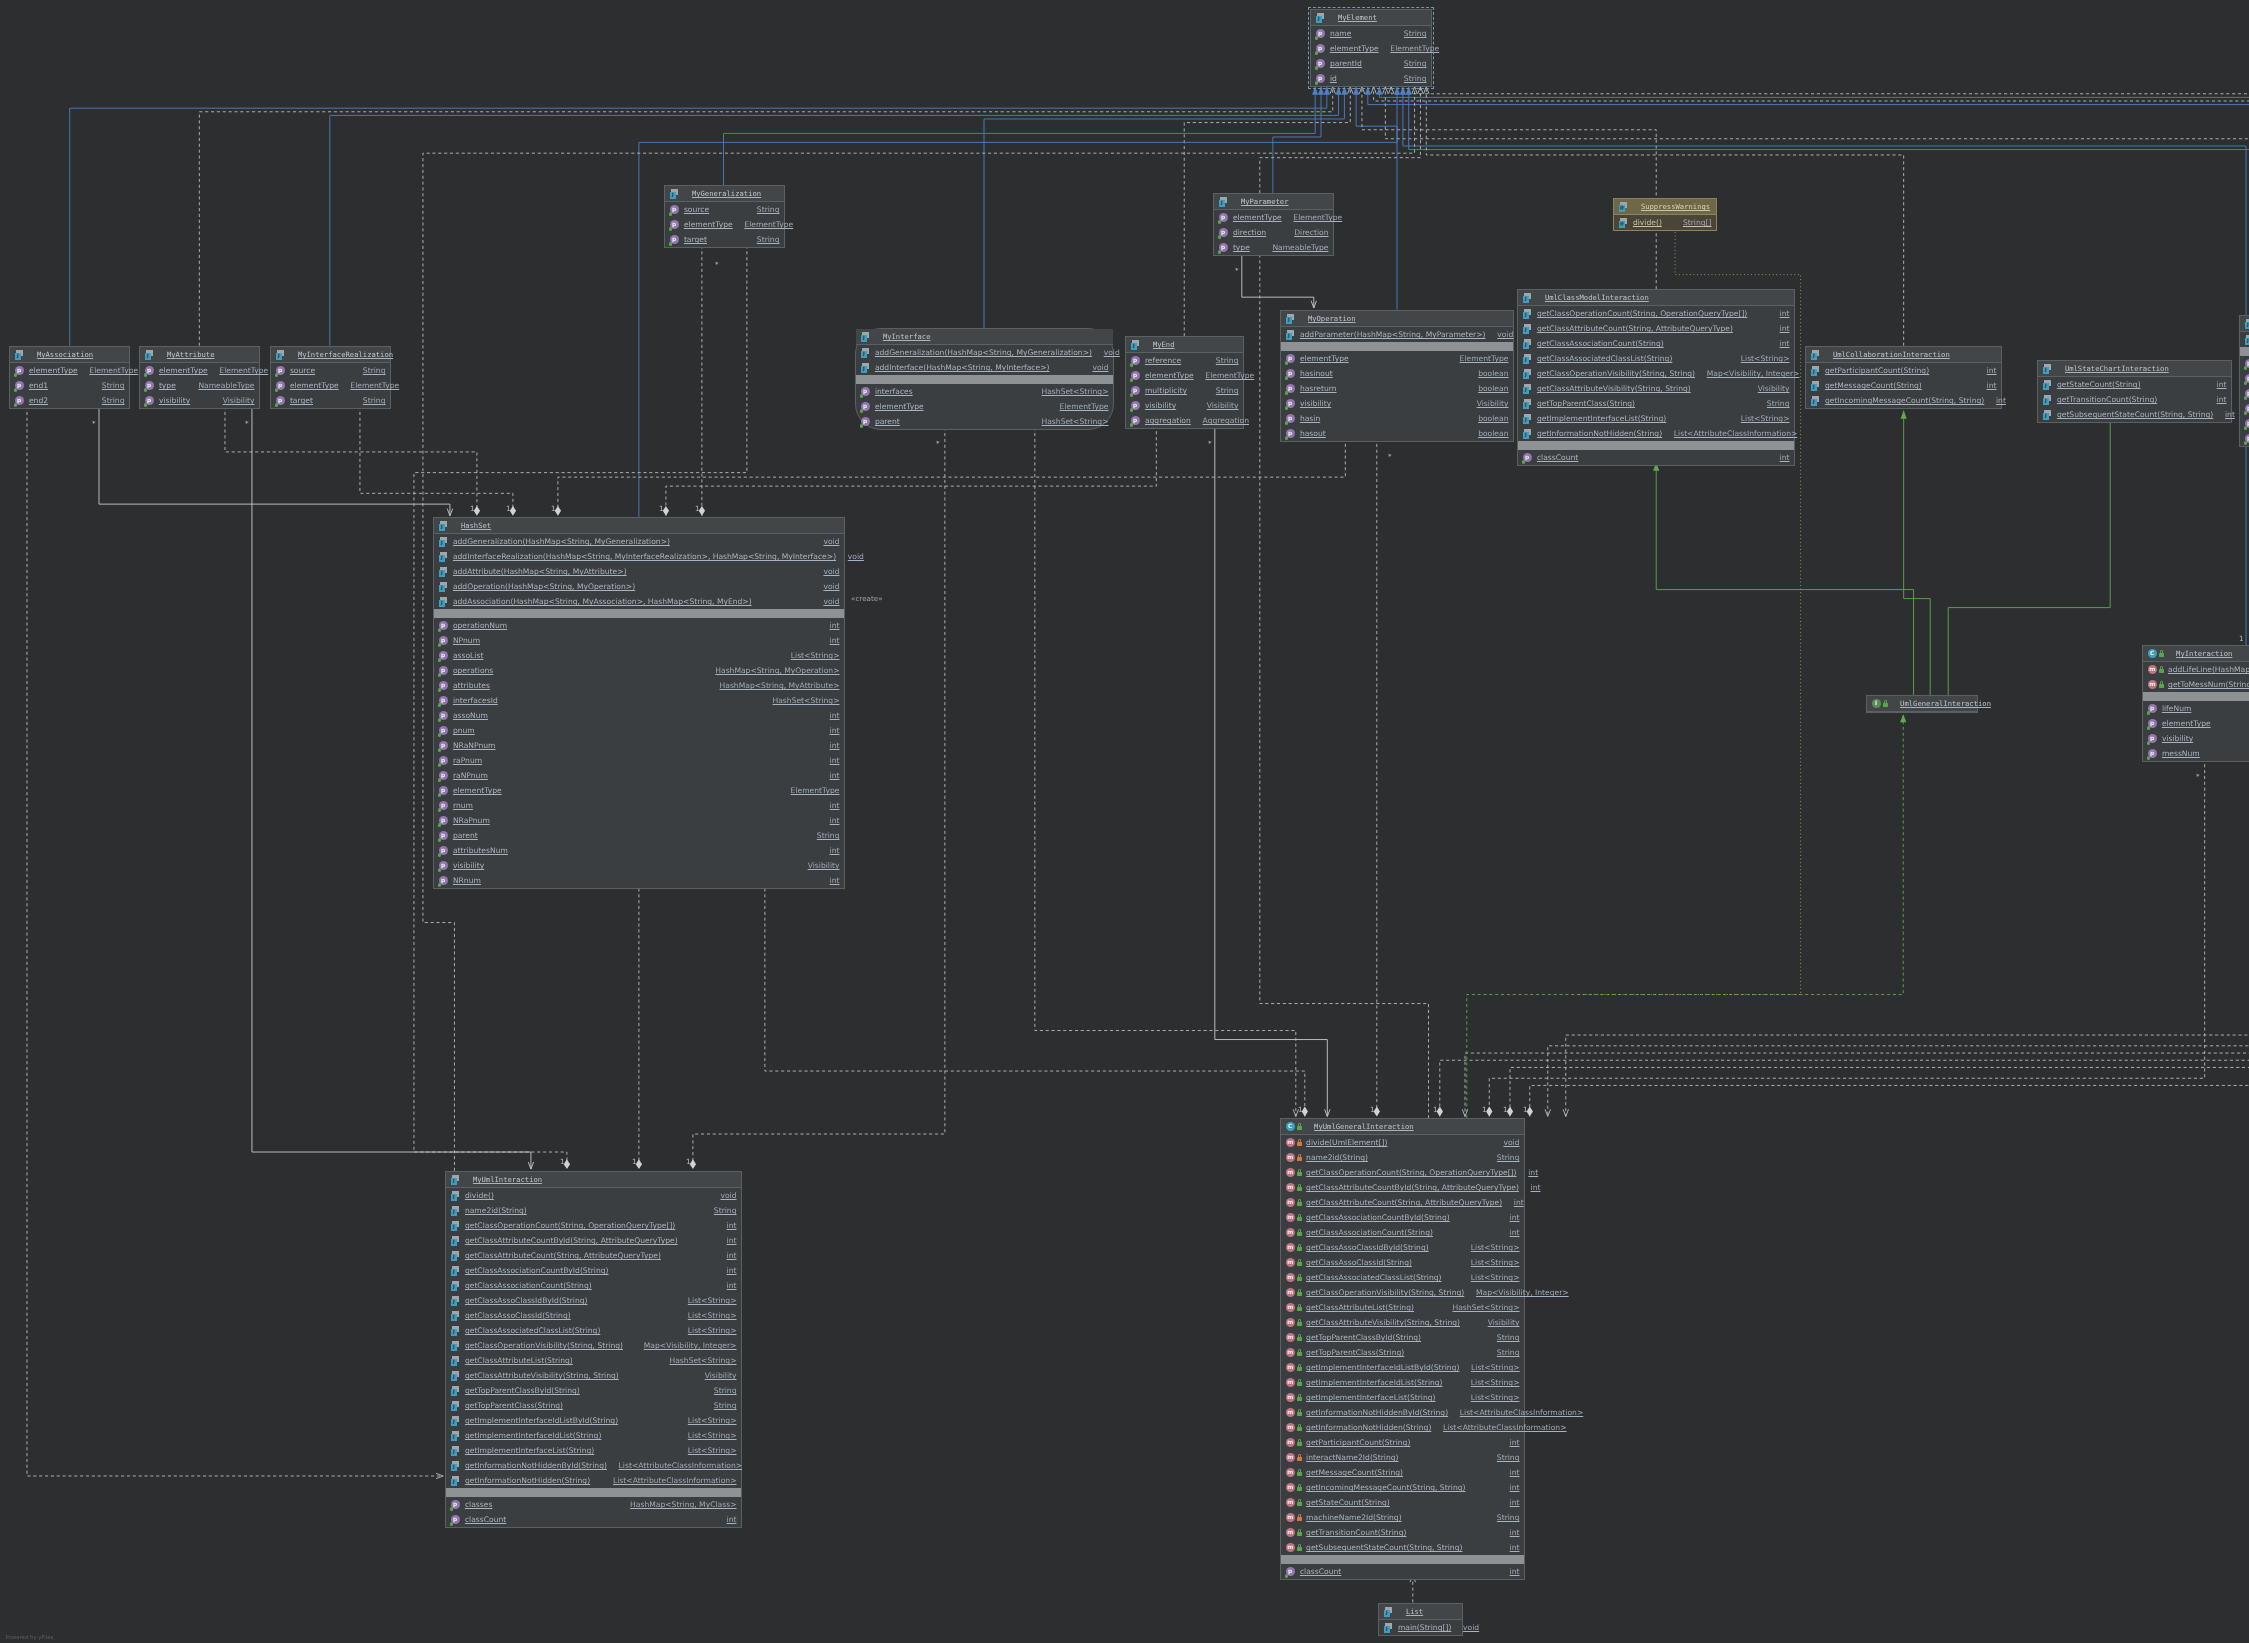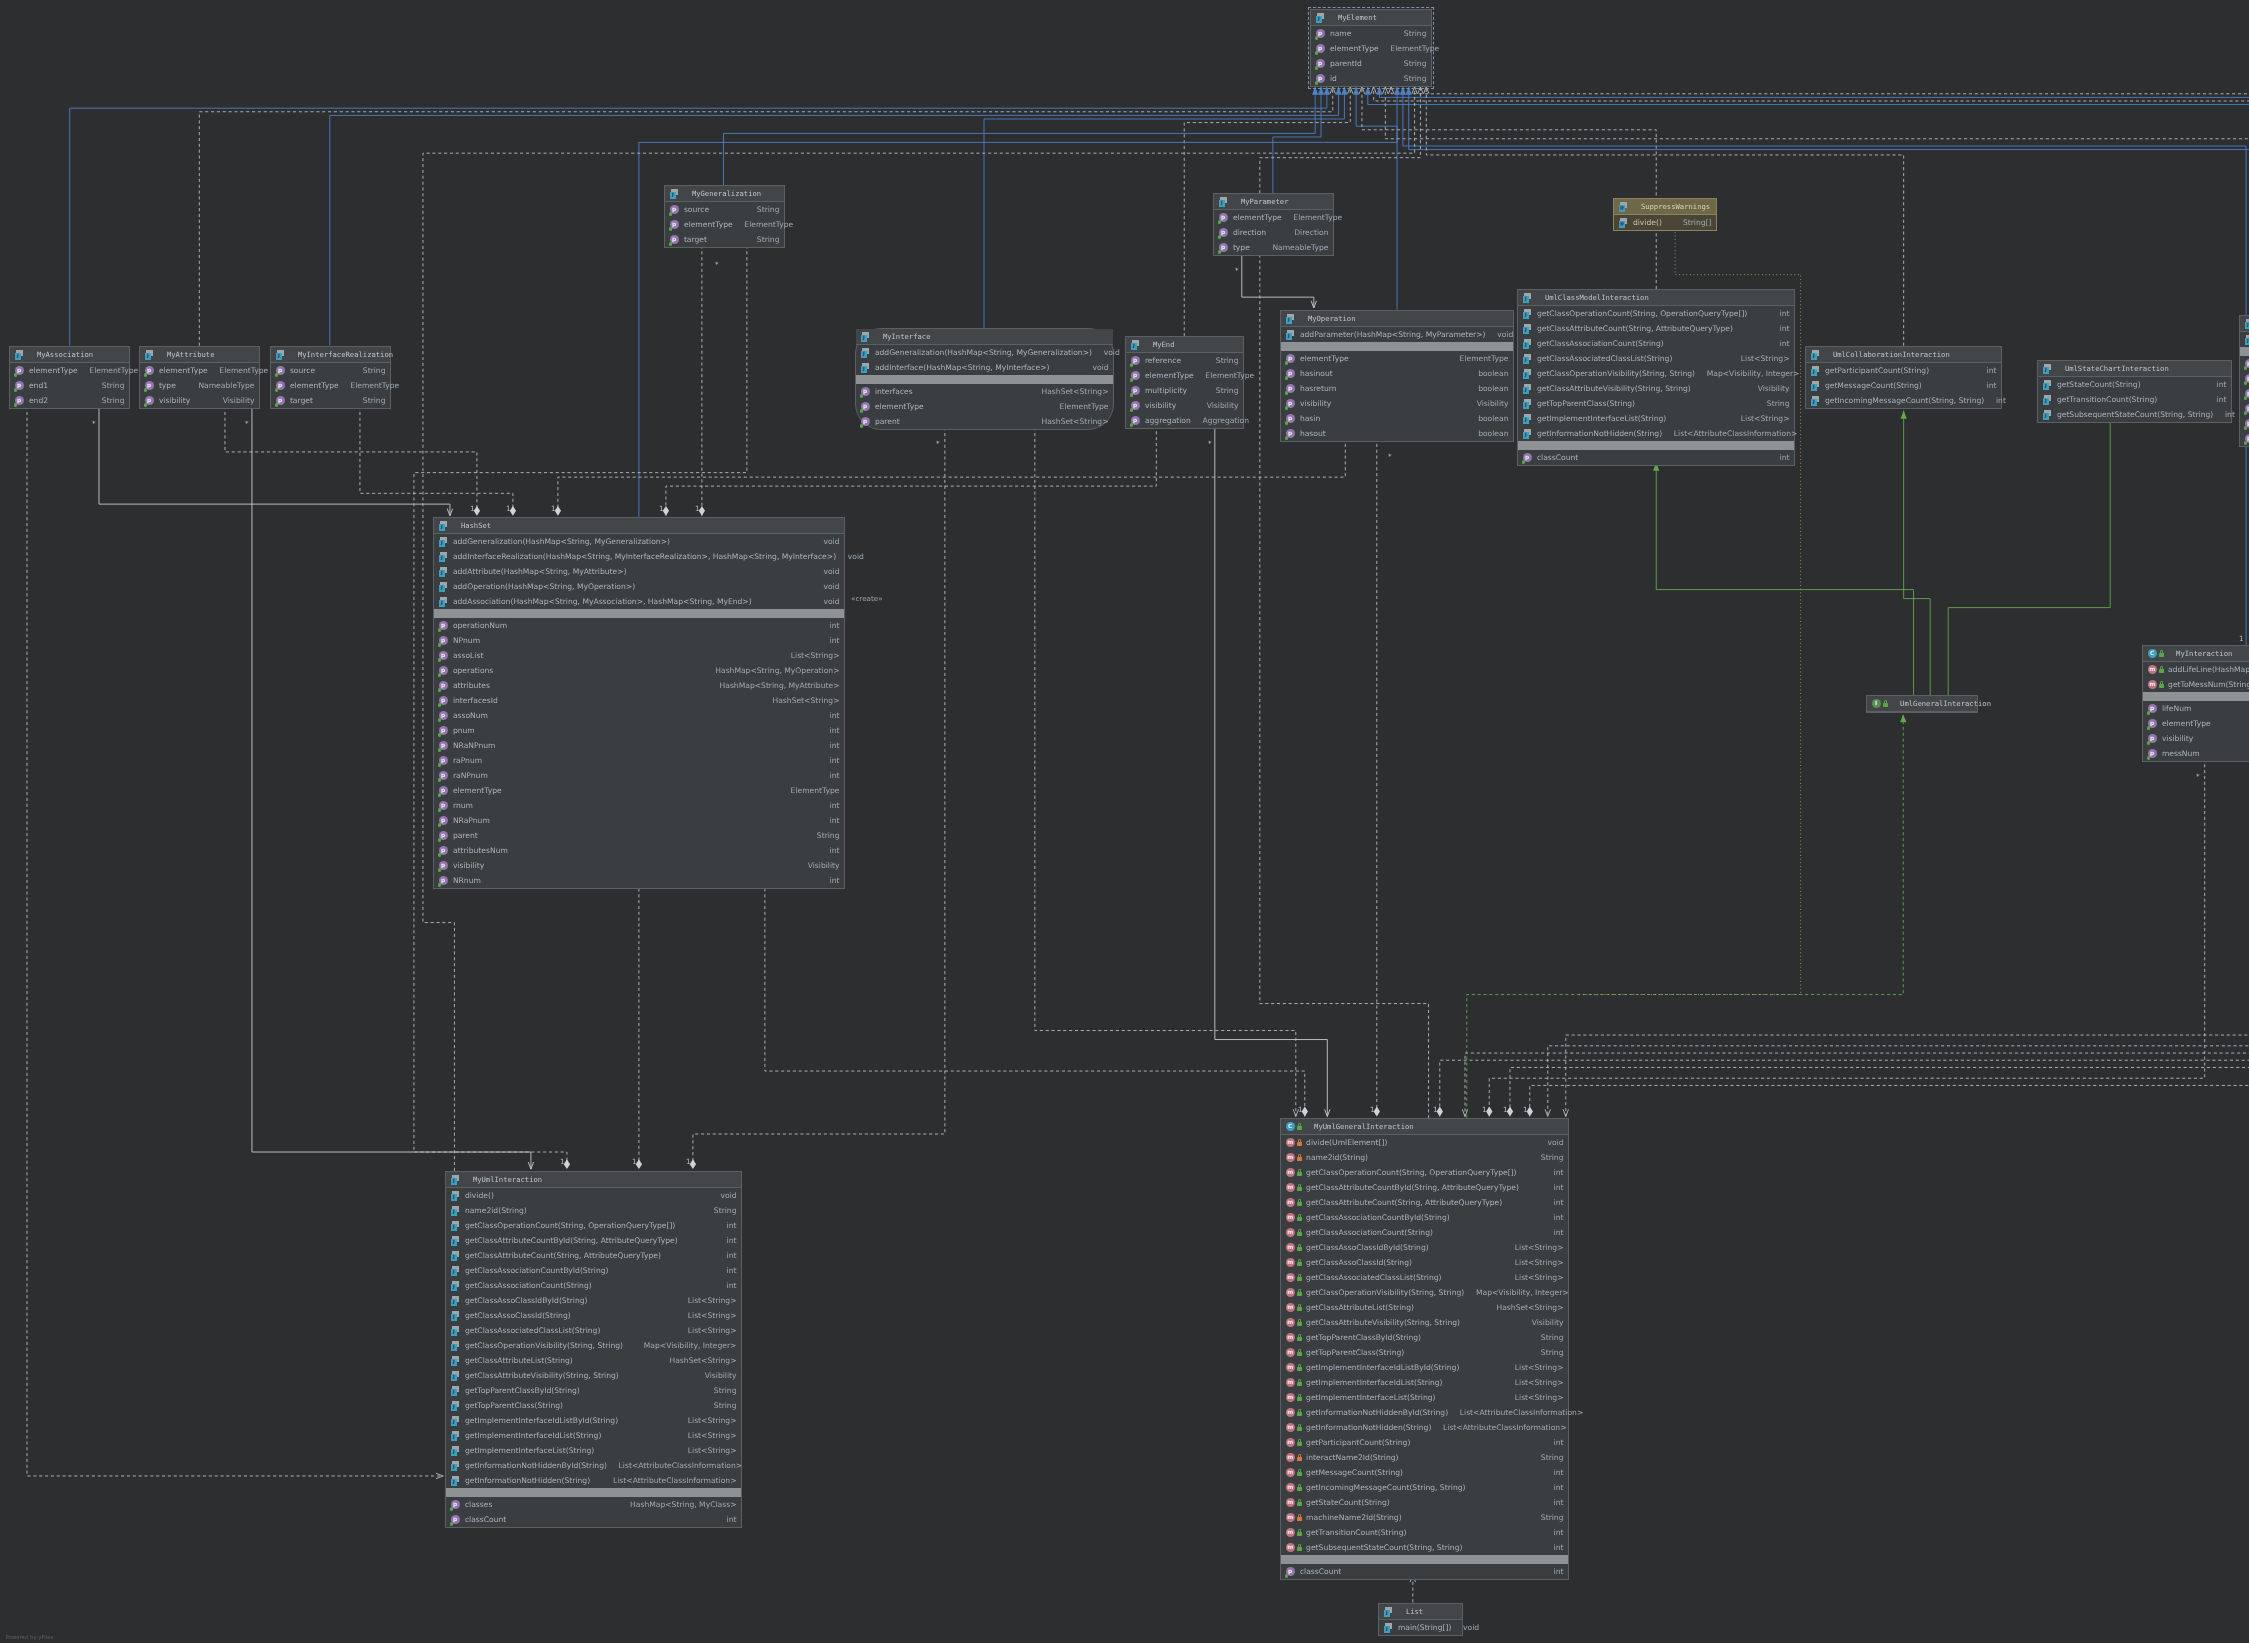--- a/index.html
+++ b/index.html
@@ -1,20 +1,20 @@
 <!DOCTYPE html>
 <html style="font-size:7.2px"><head>
 <meta charset="utf-8">
 <style>
   html,body{margin:0;padding:0;background:#2c2e30;}
   #canvas{position:relative;width:3060px;height:1644px;overflow:hidden;
           font-family:"DejaVu Sans",sans-serif;background:#2c2e30;}
   #edges{position:absolute;left:0;top:0;z-index:1;}
   .node{position:absolute;z-index:2;background:#3b3e41;border:0.9px solid #5b6063;
-        box-sizing:border-box;color:#a9b3bd;}
+        box-sizing:border-box;color:#a9b3bd;text-decoration:underline;}
   .node.sel{outline:0.9px dashed #7d96ad;outline-offset:1.8px;}
   .hdr{height:15.3px;display:flex;align-items:center;padding:0 4.5px;background:#434649;
        border-bottom:0.9px solid #5b6063;font-family:"DejaVu Sans Mono",monospace;
        font-size:7.2px;color:#bdc6cd;white-space:nowrap;}
   .hdr .ttl{margin-left:8px;}
   .row{height:15px;display:flex;align-items:center;padding:0 4.5px;font-size:7.6px;
        white-space:nowrap;}
   .nm{margin-right:11.7px;}
   .tp{margin-left:auto;color:#9fa9b4;}
   .sep{height:9px;background:#8e9294;}
@@ -1178,21 +1178,21 @@
         </div>
         <div class="row">
           <span class="ic">
             <span class="cir f">p</span>
             <span class="dot"></span>
           </span>
           <span class="nm">classCount</span>
           <span class="tp">int</span>
         </div>
       </div>
-      <div class="node" style="left: 1280px; top: 1118px; width: 289px;">
+      <div class="node" style="left: 1280px; top: 1118px; width: 245px;">
         <div class="hdr">
           <span class="ic w">
             <span class="cir c">C</span>
             <span class="lock g"></span>
           </span>
           <span class="ttl">MyUmlGeneralInteraction</span>
         </div>
         <div class="row">
           <span class="ic w">
             <span class="cir m">m</span>

